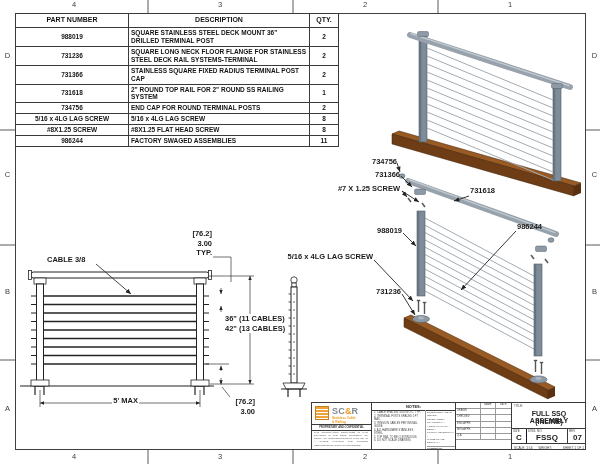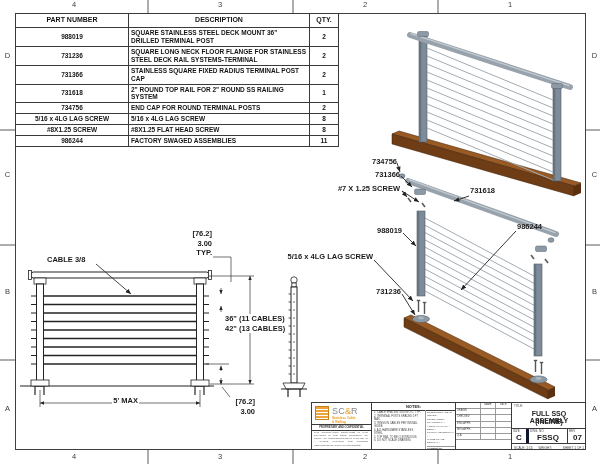--- a/index.html
+++ b/index.html
@@ -29,21 +29,21 @@
   .ctr{text-align:right;}
   .bg{background:#fff;padding:0 1px;}
   .dimline{line-height:9.5px;}
   
   #titleblock{position:absolute;left:311px;top:402px;width:275px;height:48px;
        border:1px solid #3a3a3a;box-sizing:border-box;background:#fff;z-index:2;}
   .tb-col{position:absolute;top:0;height:100%;border-left:1px solid #3a3a3a;box-sizing:border-box;}
   #logoicon{position:absolute;left:3px;top:3px;width:14px;height:14px;background:#eda43b;
        border:1px solid #c77f18;box-sizing:border-box;
        background-image:repeating-linear-gradient(#eda43b 0px,#eda43b 2px,#fff 2px,#fff 3px);}
-  #logotext{position:absolute;left:20px;top:3px;font-weight:normal;font-size:9px;color:#83888d;letter-spacing:.2px;}
+  #logotext{position:absolute;left:20px;top:3px;font-weight:bold;font-size:9px;color:#83888d;letter-spacing:.2px;}
   #logotext .amp{color:#ef9b1d;}
   .logosub{position:absolute;left:20px;font-size:3.2px;color:#ef9b1d;font-weight:bold;}
   #propbar{position:absolute;left:0;top:21px;width:100%;border-top:1px solid #3a3a3a;border-bottom:1px solid #3a3a3a;
        box-sizing:border-box;font-size:2.6px;font-weight:bold;text-align:center;color:#333;padding:1px 0;}
   #propbody{position:absolute;left:2px;top:28px;width:54px;font-size:2.5px;color:#555;line-height:1.25;text-align:justify;}
   .noteshead{position:absolute;left:0;top:0;width:100%;text-align:center;font-size:4px;font-weight:bold;
        border-bottom:1px solid #3a3a3a;padding:1px 0;box-sizing:border-box;color:#222;}
   .noteline{font-size:2.7px;color:#444;line-height:1.3;}
   .tolline{font-size:2.5px;color:#444;line-height:1.35;}
   .ap-row{display:flex;height:6.2px;border-bottom:1px solid #9a9a9a;box-sizing:border-box;}
@@ -456,21 +456,21 @@
 
     <div class="tb-col" style="left:199px;width:75px;">
       <div class="t-label" style="left:2px;top:1px;">TITLE:</div>
       <div id="ttl1">FULL SSQ ASSEMBLY</div>
       <div id="ttl2">(INLINE)</div>
       <div class="szrow">
         <div class="szcell" style="left:0;width:14px;">
           <div class="t-label" style="left:1px;top:0;">SIZE</div>
           <div class="bigval">C</div>
         </div>
-        <div class="szcell" style="left:14px;width:41px;border-left:3px solid #0f172a;">
+        <div class="szcell" style="left:14px;width:41px;border-left:1px solid #0f172a;">
           <div class="t-label" style="left:1px;top:0;">DWG. NO.</div>
           <div class="bigval">FSSQ</div>
         </div>
         <div class="szcell" style="left:55px;width:20px;border-left:1px solid #3a3a3a;">
           <div class="t-label" style="left:1px;top:0;">REV</div>
           <div class="bigval">07</div>
         </div>
       </div>
       <div class="botrow">
         <span style="margin-left:2px;">SCALE: 1:16</span>

